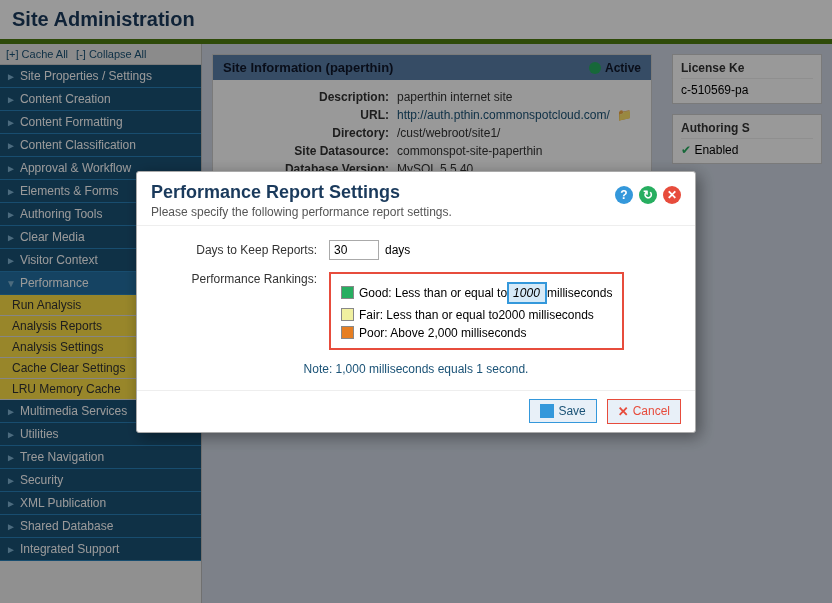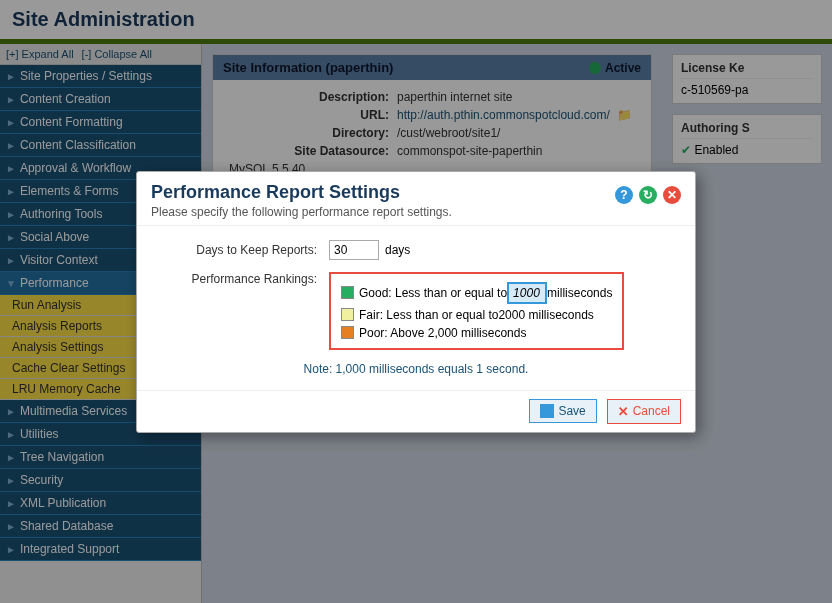--- a/index.html
+++ b/index.html
@@ -333,21 +333,21 @@
 <body>
 
 <div class="page-header">
   <h1>Site Administration</h1>
 </div>
 
 <div class="main-layout">
 
   <div class="sidebar">
     <div class="sidebar-controls">
-      <a>[+] Expand All</a>
+      <a>[+] Cache All</a>
       <span> </span>
       <a>[-] Collapse All</a>
     </div>
 
     <div class="sidebar-item">
       <span class="arrow">►</span>
       <span>Site Properties / Settings</span>
     </div>
     <div class="sidebar-item">
       <span class="arrow">►</span>
@@ -368,21 +368,21 @@
     <div class="sidebar-item">
       <span class="arrow">►</span>
       <span>Elements &amp; Forms</span>
     </div>
     <div class="sidebar-item">
       <span class="arrow">►</span>
       <span>Authoring Tools</span>
     </div>
     <div class="sidebar-item">
       <span class="arrow">►</span>
-      <span>Social Above</span>
+      <span>Clear Media</span>
     </div>
     <div class="sidebar-item">
       <span class="arrow">►</span>
       <span>Visitor Context</span>
     </div>
     <div class="sidebar-item" style="background:#2471a3;">
       <span class="arrow">▼</span>
       <span>Performance</span>
     </div>
 
@@ -448,20 +448,21 @@
             </div>
             <div class="site-info-row">
               <span class="site-info-label">Directory:</span>
               <span class="site-info-value">/cust/webroot/site1/</span>
             </div>
             <div class="site-info-row">
               <span class="site-info-label">Site Datasource:</span>
               <span class="site-info-value">commonspot-site-paperthin</span>
             </div>
             <div class="site-info-row">
+              <span class="site-info-label">Database Version:</span>
               <span class="site-info-value">MySQL 5.5.40</span>
             </div>
             <div class="site-info-row">
               <span class="site-info-label">Site Schema Version:</span>
               <span class="site-info-value">2014-03-27 17:00:00</span>
             </div>
           </div>
         </div>
 
         <div class="bottom-stats">

